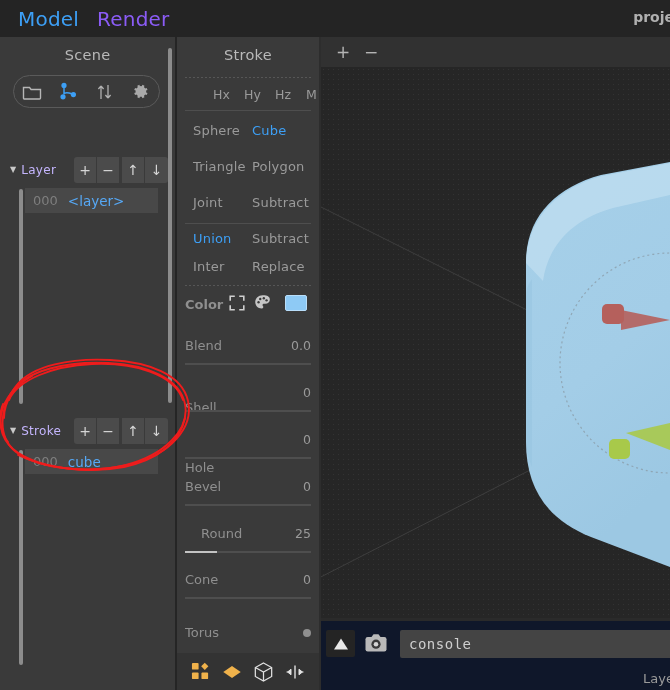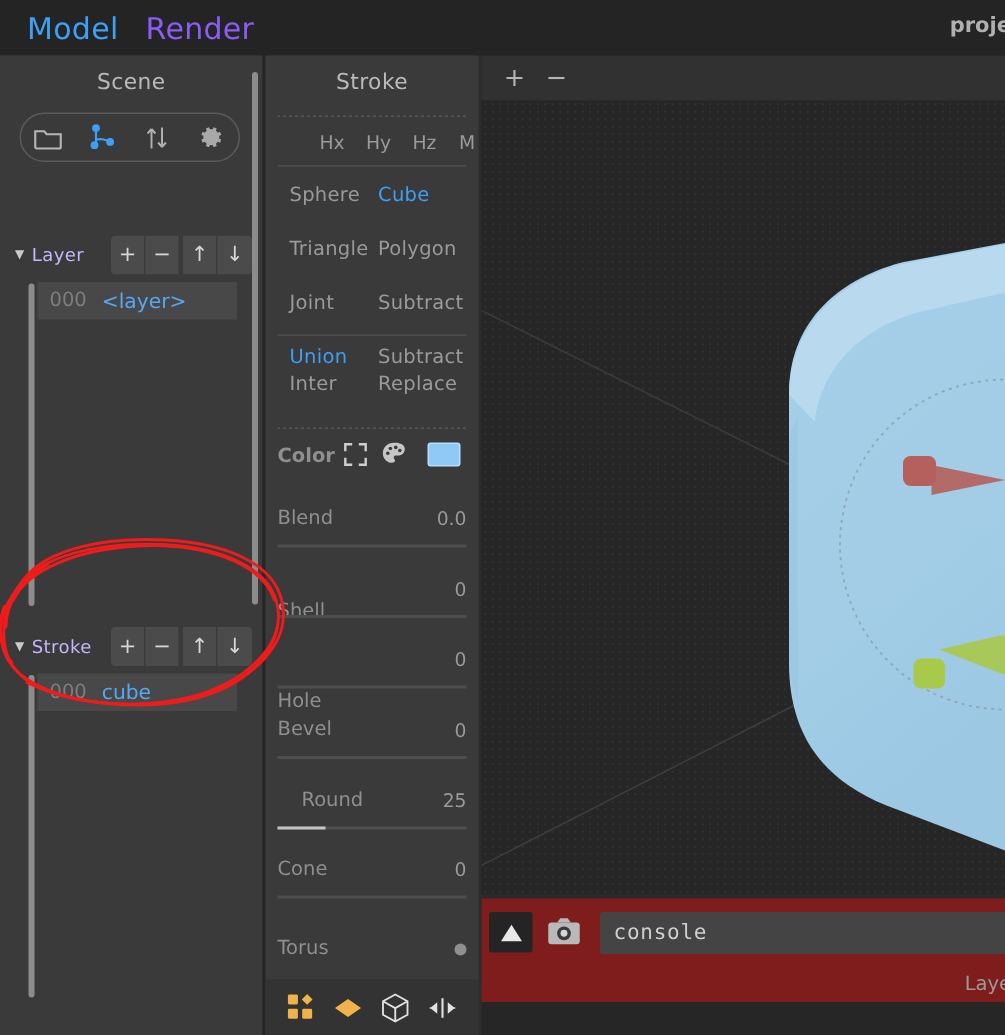--- a/index.html
+++ b/index.html
@@ -209,23 +209,23 @@
     background-size: 5px 5px;
   }
 
   
   .cube-shape {
     position: absolute;
   }
 
   
   .console-bar {
-    position: absolute; left: 321px; top: 596px;
+    position: absolute; left: 321px; top: 618px;
     width: 349px; height: 72px;
-    background: #7f1d1d;
+    background: #0f172a;
   }
   .console-top-edge {
     position: absolute; left: 0; top: 0; width: 349px; height: 3px;
     background: #2a2a2a;
   }
   .cbtn-triangle {
     position: absolute; left: 5px; top: 12px;
     width: 29px; height: 27px;
     background: #242424;
     border-radius: 2px;
@@ -372,21 +372,21 @@
       <span class="opt opt-l">Joint</span>
       <span class="opt opt-r">Subtract</span>
     </div>
 
     <div class="sep" style="top:186px;"></div>
 
     <div class="srow" style="top:194px; height:18px;">
       <span class="opt opt-l on">Union</span>
       <span class="opt opt-r">Subtract</span>
     </div>
-    <div class="srow" style="top:212px; height:18px;">
+    <div class="srow" style="top:222px; height:18px;">
       <span class="opt opt-l">Inter</span>
       <span class="opt opt-r">Replace</span>
     </div>
 
     <div class="sep-dot" style="top:248px;"></div>
 
     <div class="prop-label" style="top:260px;font-weight:bold;">Color</div>
     <div style="position:absolute; left:52px; top:258px;">
       <svg width="16" height="16" viewBox="0 0 16 16">
         <path d="M1.2 5V1.2H5 M11 1.2h3.8V5 M14.8 11v3.8H11 M5 14.8H1.2V11" stroke="#cfcfcf" stroke-width="1.6" fill="none" stroke-linecap="square"></path>

